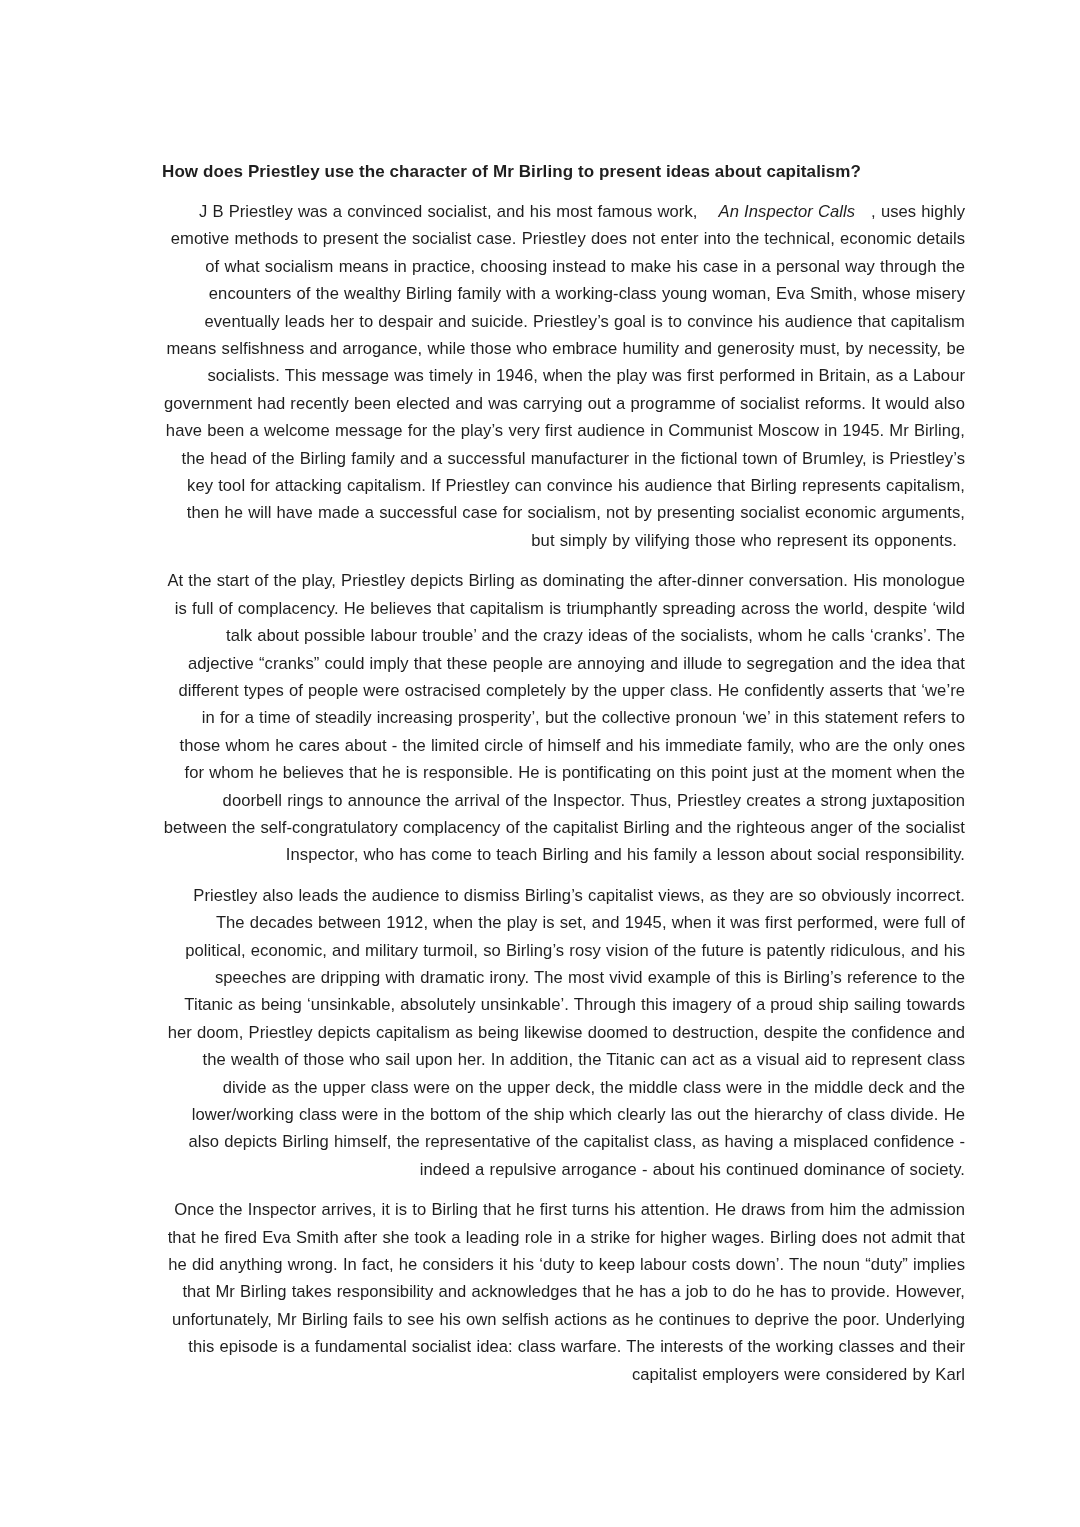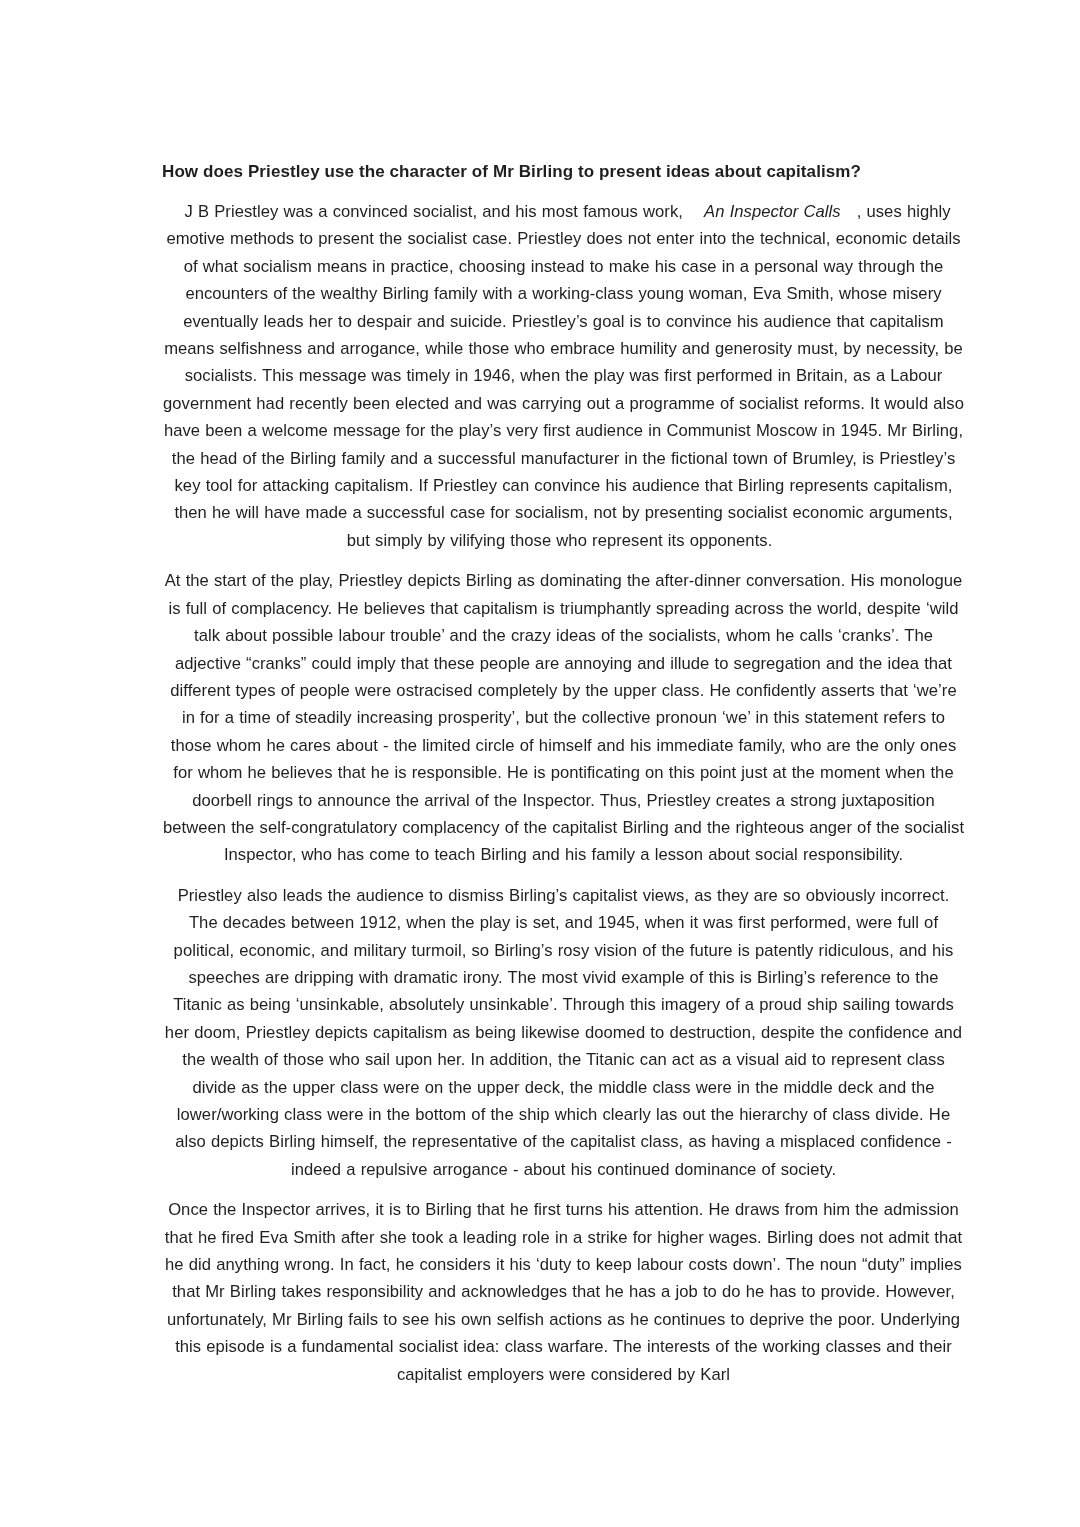--- a/index.html
+++ b/index.html
@@ -27,21 +27,21 @@
     font-size: 17px;
     font-weight: bold;
     line-height: 27px;
     margin-bottom: 13px;
     letter-spacing: 0.1px;
   }
   .para {
     font-size: 16.6px;
     line-height: 27.4px;
     margin-bottom: 13px;
-    text-align: center;
+    text-align: right;
     letter-spacing: 0.05px;
     word-spacing: 0.5px;
   }
   .para em {
     font-style: italic;
     font-weight: normal;
   }
 </style>
 </head>
 <body>

